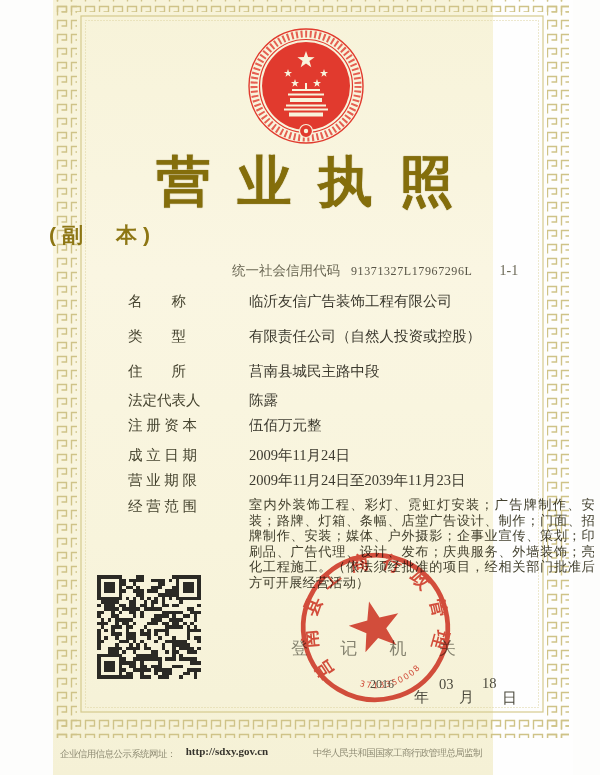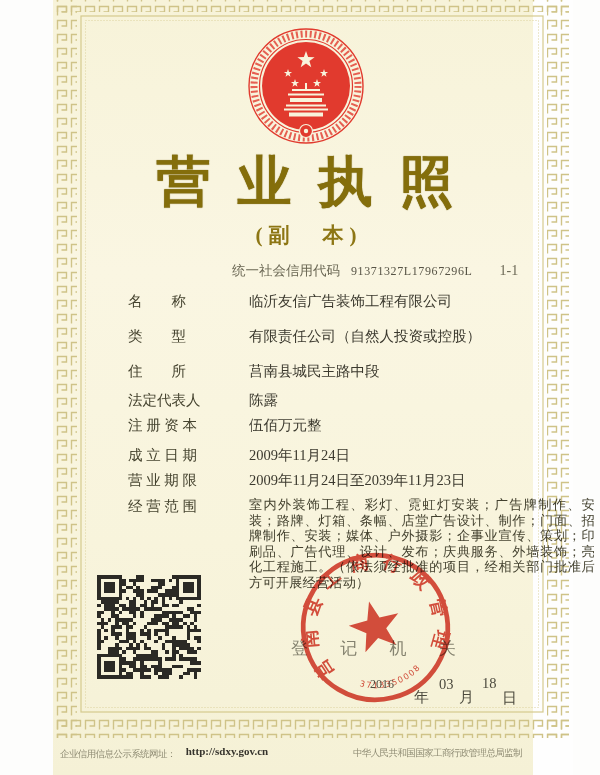--- a/index.html
+++ b/index.html
@@ -2,37 +2,37 @@
 <html><head>
 <meta charset="utf-8">
 <style>
   html,body{margin:0;padding:0;}
   body{
     width:600px;height:775px;position:relative;overflow:hidden;
     background:#fefefe;
     font-family:"Liberation Sans","DejaVu Sans",sans-serif;
   }
   .paper{
-    position:absolute;left:53px;top:0;width:480px;height:775px;
+    position:absolute;left:53px;top:0;width:440px;height:775px;
     background:linear-gradient(180deg,#f7f3d9 0%,#faf6e2 35%,#f8f4dc 70%,#f5f1d6 100%);
   }
   .edge-strip{position:absolute;top:0;height:775px;background:#fdfdfc;}
   .border-frame{position:absolute;left:2px;top:-10px;pointer-events:none;}
   .emblem{position:absolute;left:192px;top:27px;}
   .doc-title{
     position:absolute;top:146px;left:-8px;width:520px;text-align:center;
     font-size:54px;font-weight:bold;color:#846e0b;
     letter-spacing:27px;text-indent:27px;
     font-family:"DejaVu Sans","Liberation Sans",sans-serif;
     text-shadow:0 0 1px #6b5806;
   }
   .doc-subtitle{
-    position:absolute;top:221px;left:-4px;width:520px;text-align:center;
+    position:absolute;top:221px;left:-4px;width:520px;text-align:left;
     font-size:21px;font-weight:bold;color:#8d7614;letter-spacing:6px;
-    font-family:Liberation Serif, serif;
+    font-family:Liberation Sans, sans-serif;
   }
   .credit-line{
     position:absolute;top:262px;left:179px;white-space:nowrap;
     font-size:13.5px;color:#6b6855;
     font-family:"Liberation Serif","DejaVu Serif",serif;
   }
   .credit-line .code{margin-left:11px;font-size:12px;color:#565345;letter-spacing:.6px;}
   .credit-line .pageno{margin-left:27px;font-size:14px;}
   .field-row{
     position:absolute;left:75px;display:flex;align-items:flex-start;

